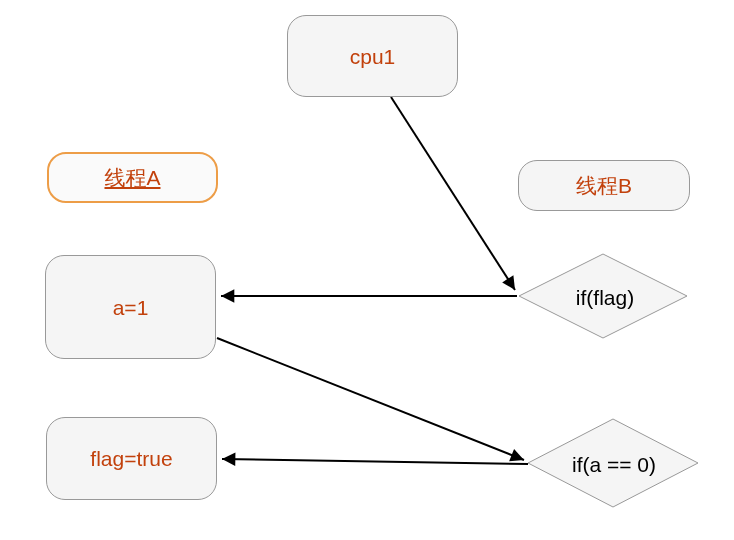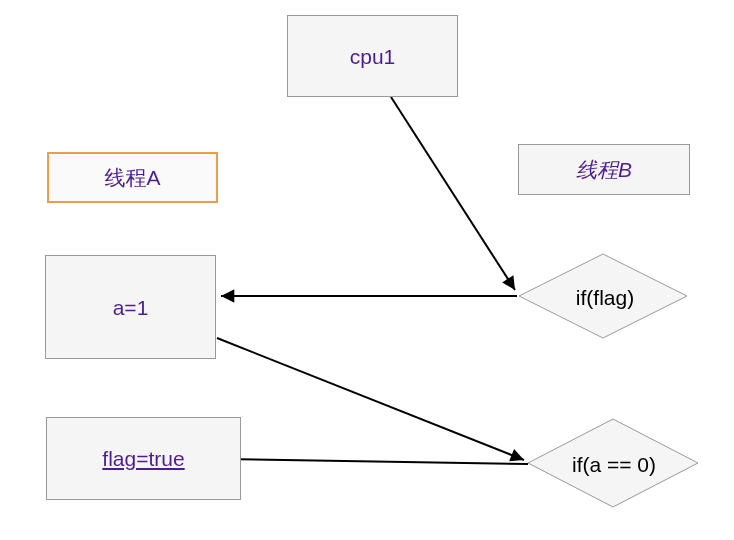--- a/index.html
+++ b/index.html
@@ -25,37 +25,39 @@
     pointer-events: none;
   }
   .node {
     position: absolute;
     display: flex;
     align-items: center;
     justify-content: center;
     box-sizing: border-box;
     font-size: 21px;
     line-height: 1;
-    color: #4c1d95;
+    color: #c2410c;
     text-align: center;
     white-space: nowrap;
+    border-radius: 19px;
   }
   .rect {
     background: #f5f5f5;
     border: 1px solid #999999;
   }
   .accent {
     background: #fafafa;
     border: 2px solid #ED9D47;
+    text-decoration: underline;
   }
   #node-cpu1       { left: 287px; top: 15px;  width: 171px; height: 82px; }
   #node-thread-a   { left: 47px;  top: 152px; width: 171px; height: 51px; }
-  #node-thread-b   { left: 518px; top: 144px; width: 172px; height: 51px; font-style: italic; }
+  #node-thread-b   { left: 518px; top: 160px; width: 172px; height: 51px; }
   #node-a-assign   { left: 45px;  top: 255px; width: 171px; height: 104px; }
-  #node-flag-assign{ left: 46px;  top: 417px; width: 195px; height: 83px; text-decoration: underline; }
+  #node-flag-assign{ left: 46px;  top: 417px; width: 171px; height: 83px; }
   .diamond-shape {
     fill: #f5f5f5;
     stroke: #999999;
     stroke-width: 1;
   }
   .edge {
     stroke: #000000;
     stroke-width: 2;
     fill: none;
   }

